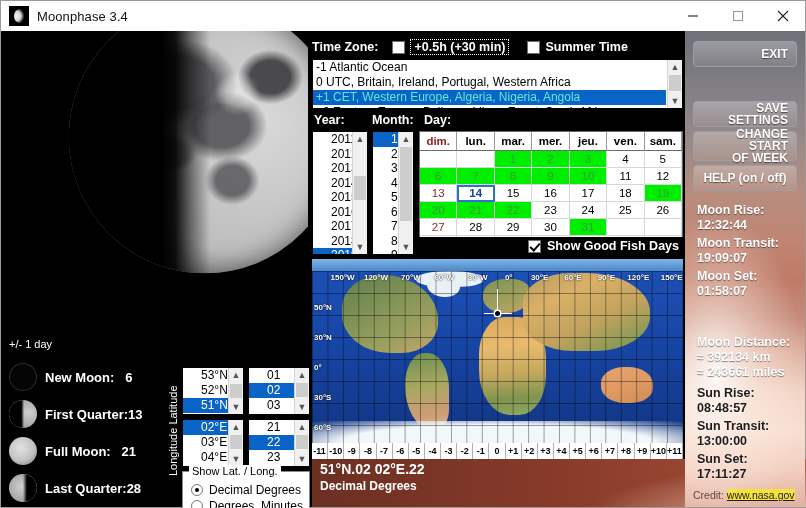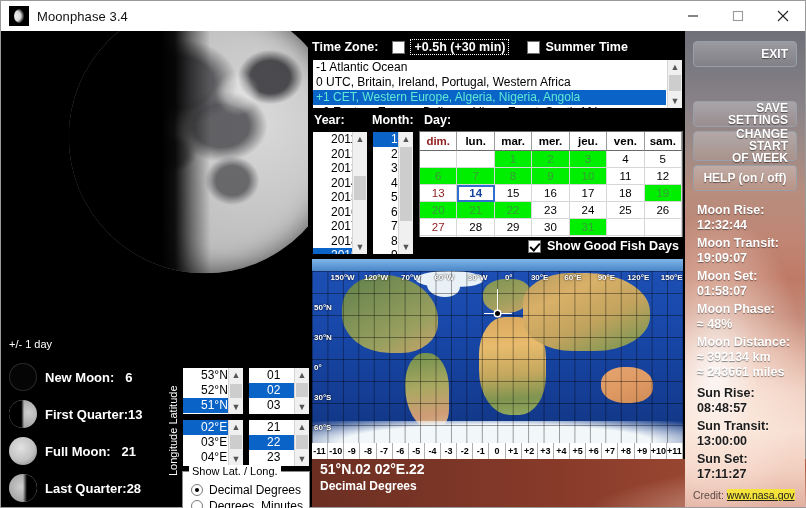--- a/index.html
+++ b/index.html
@@ -623,24 +623,20 @@
         <div class="info-v">12:32:44</div>
       </div>
       <div class="infoblk" style="top:205px">
         <div class="info-k">Moon Transit:</div>
         <div class="info-v">19:09:07</div>
       </div>
       <div class="infoblk" style="top:238px">
         <div class="info-k">Moon Set:</div>
         <div class="info-v">01:58:07</div>
       </div>
-      <div class="infoblk" style="top:271px">
-        <div class="info-k">Moon Phase:</div>
-        <div class="info-v">≈ 48%</div>
-      </div>
       <div class="infoblk" style="top:304px">
         <div class="info-k">Moon Distance:</div>
         <div class="info-v">≈ 392134 km</div>
         <div class="info-v">≈ 243661 miles</div>
       </div>
 
       <div class="infoblk info-dark" style="top:355px">
         <div class="info-k">Sun Rise:</div>
         <div class="info-v">08:48:57</div>
       </div>

